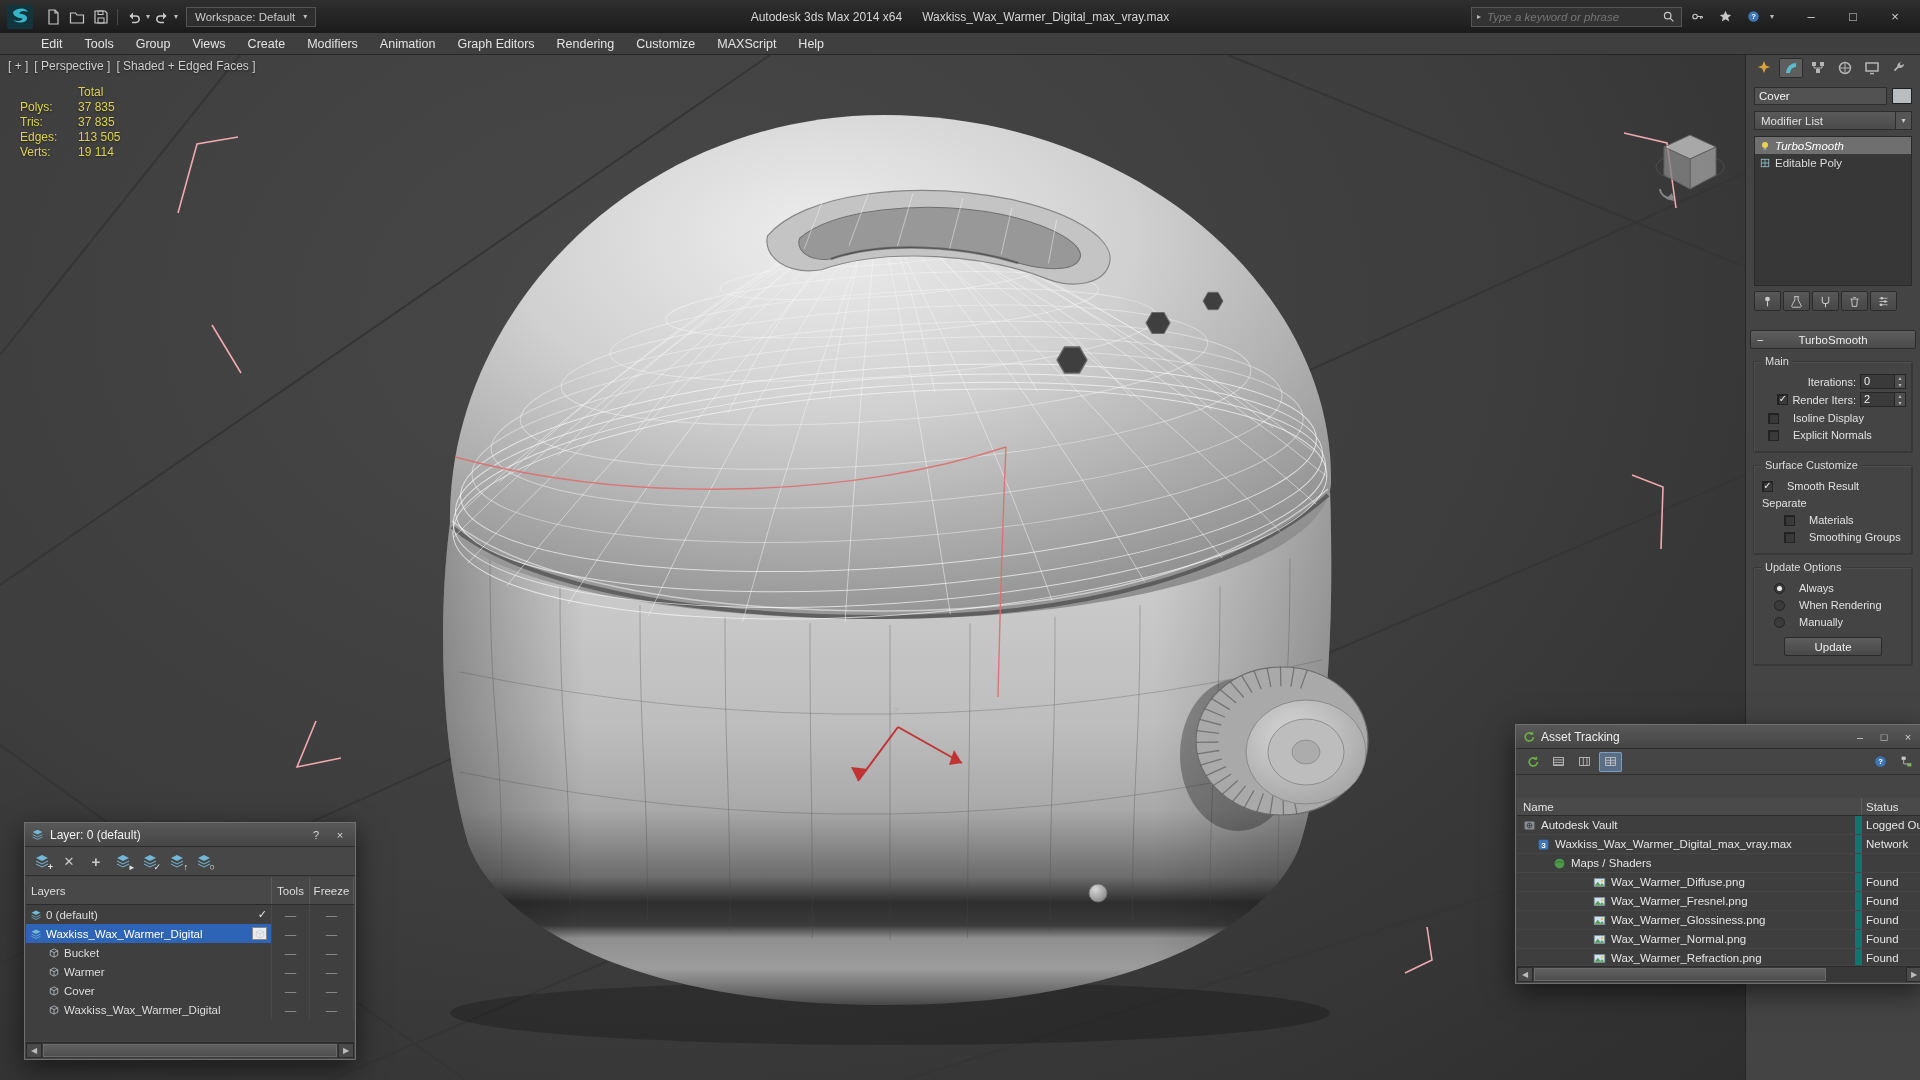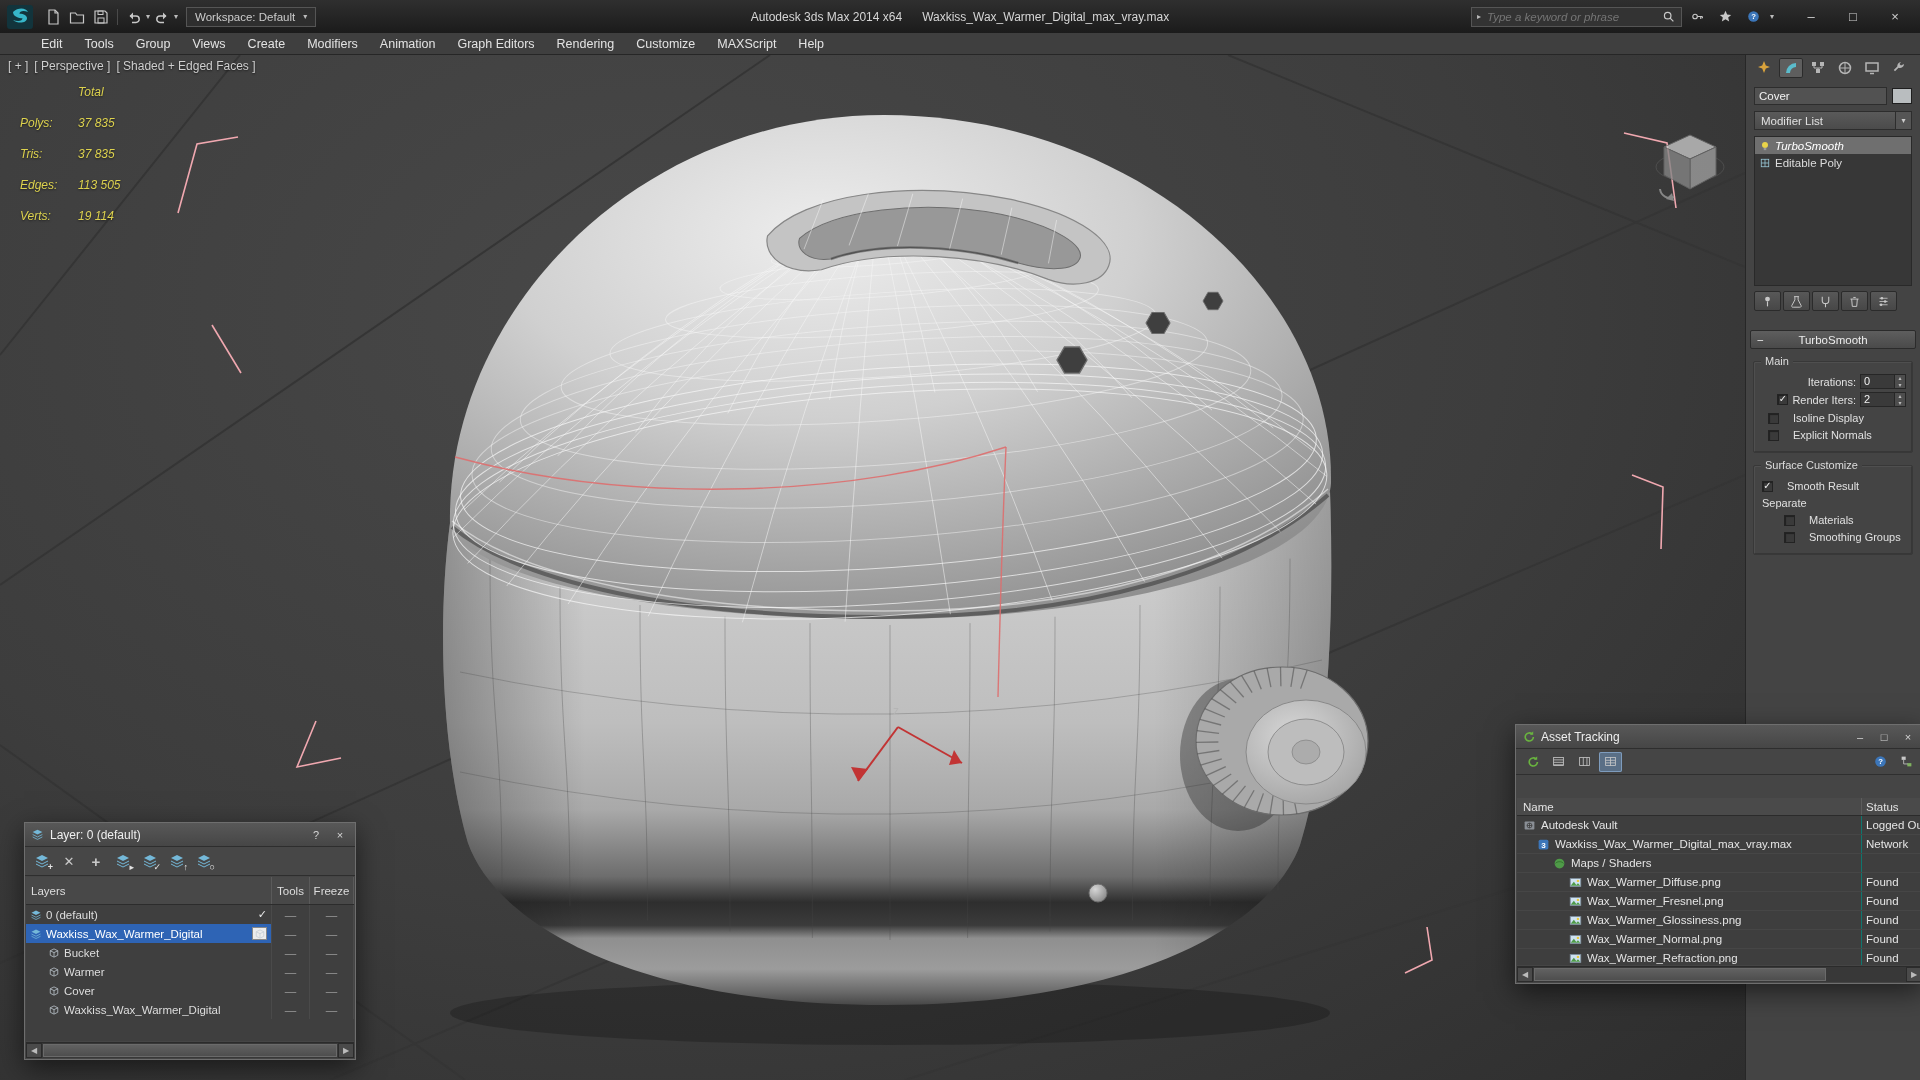--- a/index.html
+++ b/index.html
@@ -22,21 +22,21 @@
   .wbtn{width:42px;height:28px;background:transparent;border:none;color:#cfcfcf;font-size:13px;}
 
   
   .menubar{position:absolute;left:0;top:33px;width:1920px;height:22px;background:#3f3f3f;border-bottom:1px solid #262626;display:flex;align-items:center;font-size:12.5px;color:#e3e3e3;z-index:49;padding-left:30px;}
   .menubar .mi{padding:0 11px;height:100%;display:flex;align-items:center;}
 
   
   .viewport{position:absolute;left:0;top:55px;width:1745px;height:1025px;background:radial-gradient(ellipse at 38% 25%,#484848 0%,#3d3d3d 55%,#2e2e2e 100%);overflow:hidden;}
   .viewport svg.scene{position:absolute;inset:0;}
   .vp-label{position:absolute;left:8px;top:4px;display:flex;gap:6px;font-size:12px;color:#cfcfcf;text-shadow:0 1px 2px rgba(0,0,0,.6);}
-  .vp-stats{position:absolute;left:20px;top:30px;display:grid;grid-template-columns:50px 58px;font-size:12px;color:#ddd24e;row-gap:17px;text-shadow:0 1px 2px rgba(0,0,0,.5);font-style:italic;}
+  .vp-stats{position:absolute;left:20px;top:30px;display:grid;grid-template-columns:50px 58px;font-size:12px;color:#ddd24e;row-gap:1px;text-shadow:0 1px 2px rgba(0,0,0,.5);}
   .vp-stats .tot{grid-column:2;text-align:left;padding-left:8px;}
   .vp-stats .lbl{text-align:left;}
   .vp-stats .val{text-align:left;padding-left:8px;}
   .viewcube{position:absolute;left:1652px;top:72px;width:76px;height:84px;opacity:.8;}
 
   
   .cpanel{position:absolute;left:1745px;top:55px;width:175px;height:1025px;background:#444;border-left:1px solid #272727;color:#e0e0e0;font-size:11px;}
   .cp-tabs{display:flex;align-items:center;gap:3px;padding:4px 6px;height:26px;}
   .cp-tab{width:24px;height:20px;display:flex;align-items:center;justify-content:center;border-radius:2px;background:transparent;border:none;}
   .cp-tab.active{background:#5e5e5e;box-shadow:inset 0 0 0 1px #2b2b2b;}
@@ -104,23 +104,23 @@
   .at-menu .mi{padding:0 8px;height:100%;display:flex;align-items:center;}
   .at-toolbar{height:26px;display:flex;align-items:center;gap:3px;padding:0 5px;background:#454545;border-bottom:1px solid #2f2f2f;}
   .at-tool{width:23px;height:20px;display:flex;align-items:center;justify-content:center;background:transparent;border:none;border-radius:2px;}
   .at-tool.active{background:#5a6f86;box-shadow:inset 0 0 0 1px #7e9cbd;}
   .at-right{margin-left:auto;display:flex;gap:3px;}
   .at-table{position:absolute;left:1px;right:1px;top:73px;bottom:18px;background:#3e3e3e;font-size:11.5px;overflow:hidden;}
   .at-head{display:flex;height:18px;background:#4a4a4a;border-bottom:1px solid #2b2b2b;color:#e2e2e2;}
   .at-head .c-name{flex:1;padding:0 6px;display:flex;align-items:center;border-right:1px solid #5d5d5d;}
   .at-head .c-status{width:60px;flex:none;padding:0 4px;display:flex;align-items:center;}
   .at-row{display:flex;height:19px;border-bottom:1px solid #464646;color:#e4e4e4;}
-  .at-row .c-name{flex:1;display:flex;align-items:center;gap:5px;overflow:hidden;white-space:nowrap;border-right:1px solid #0f766e;min-width:0;}
+  .at-row .c-name{flex:1;display:flex;align-items:center;gap:5px;overflow:hidden;white-space:nowrap;border-right:7px solid #0f766e;min-width:0;}
   .at-row .c-status{width:60px;flex:none;display: flex;align-items:center;padding:0 4px;overflow:hidden;white-space:nowrap;}
-  .lv0{padding-left:6px;}.lv1{padding-left:20px;}.lv2{padding-left:36px;}.lv3{padding-left:52px;}
+  .lv0{padding-left:6px;}.lv1{padding-left:20px;}.lv2{padding-left:36px;}.lv3{padding-left:76px;}
   .ic16{width:16px;height:16px;flex:none;}
   .ic13{width:13px;height:13px;flex:none;}
   .ic12{width:12px;height:12px;flex:none;}
 </style>
 </head>
 <body>
 
 <svg width="0" height="0" style="position:absolute">
   <defs>
     <symbol id="s-layers" viewBox="0 0 16 16">
@@ -709,20 +709,36 @@
         <div class="cb-row" style="margin-left:24px">
             <span class="cb"></span>
             <label>Materials</label>
           </div>
         <div class="cb-row" style="margin-left:24px">
             <span class="cb"></span>
             <label>Smoothing Groups</label>
           </div>
       </div>
 
+      <div class="group">
+        <span class="group-label">Update Options</span>
+        <div class="cb-row" style="margin-left:14px">
+            <span class="radio on"></span>
+            <label>Always</label>
+          </div>
+        <div class="cb-row" style="margin-left:14px">
+            <span class="radio"></span>
+            <label>When Rendering</label>
+          </div>
+        <div class="cb-row" style="margin-left:14px">
+            <span class="radio"></span>
+            <label>Manually</label>
+          </div>
+        <button class="update-btn">Update</button>
+      </div>
     </div>
   </div>
 
   <div class="dlg layerdlg">
     <div class="dlg-title">
       <svg class="ic13">
           <use href="#s-layers"></use>
         </svg>
       <span class="ttl">Layer: 0 (default)</span>
       <button class="wb">?</button>

